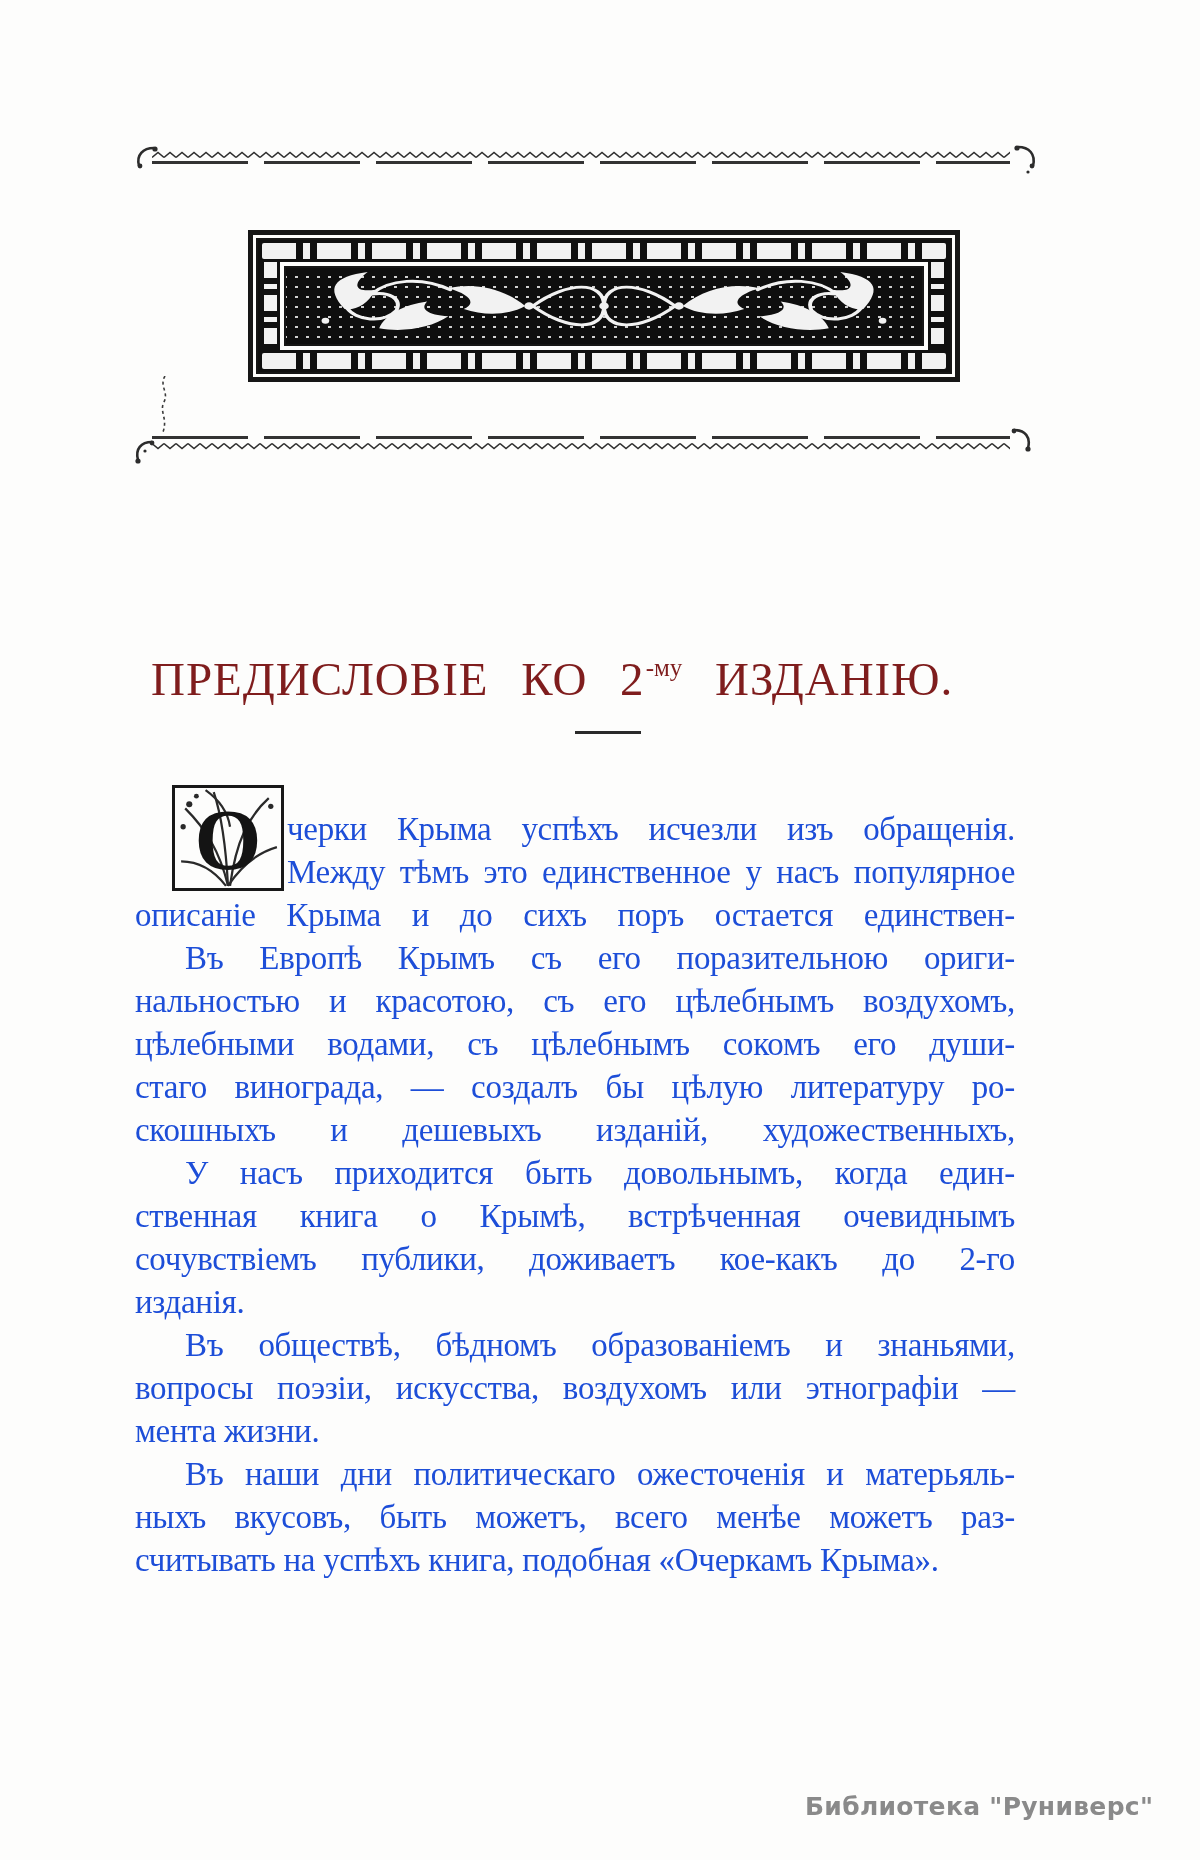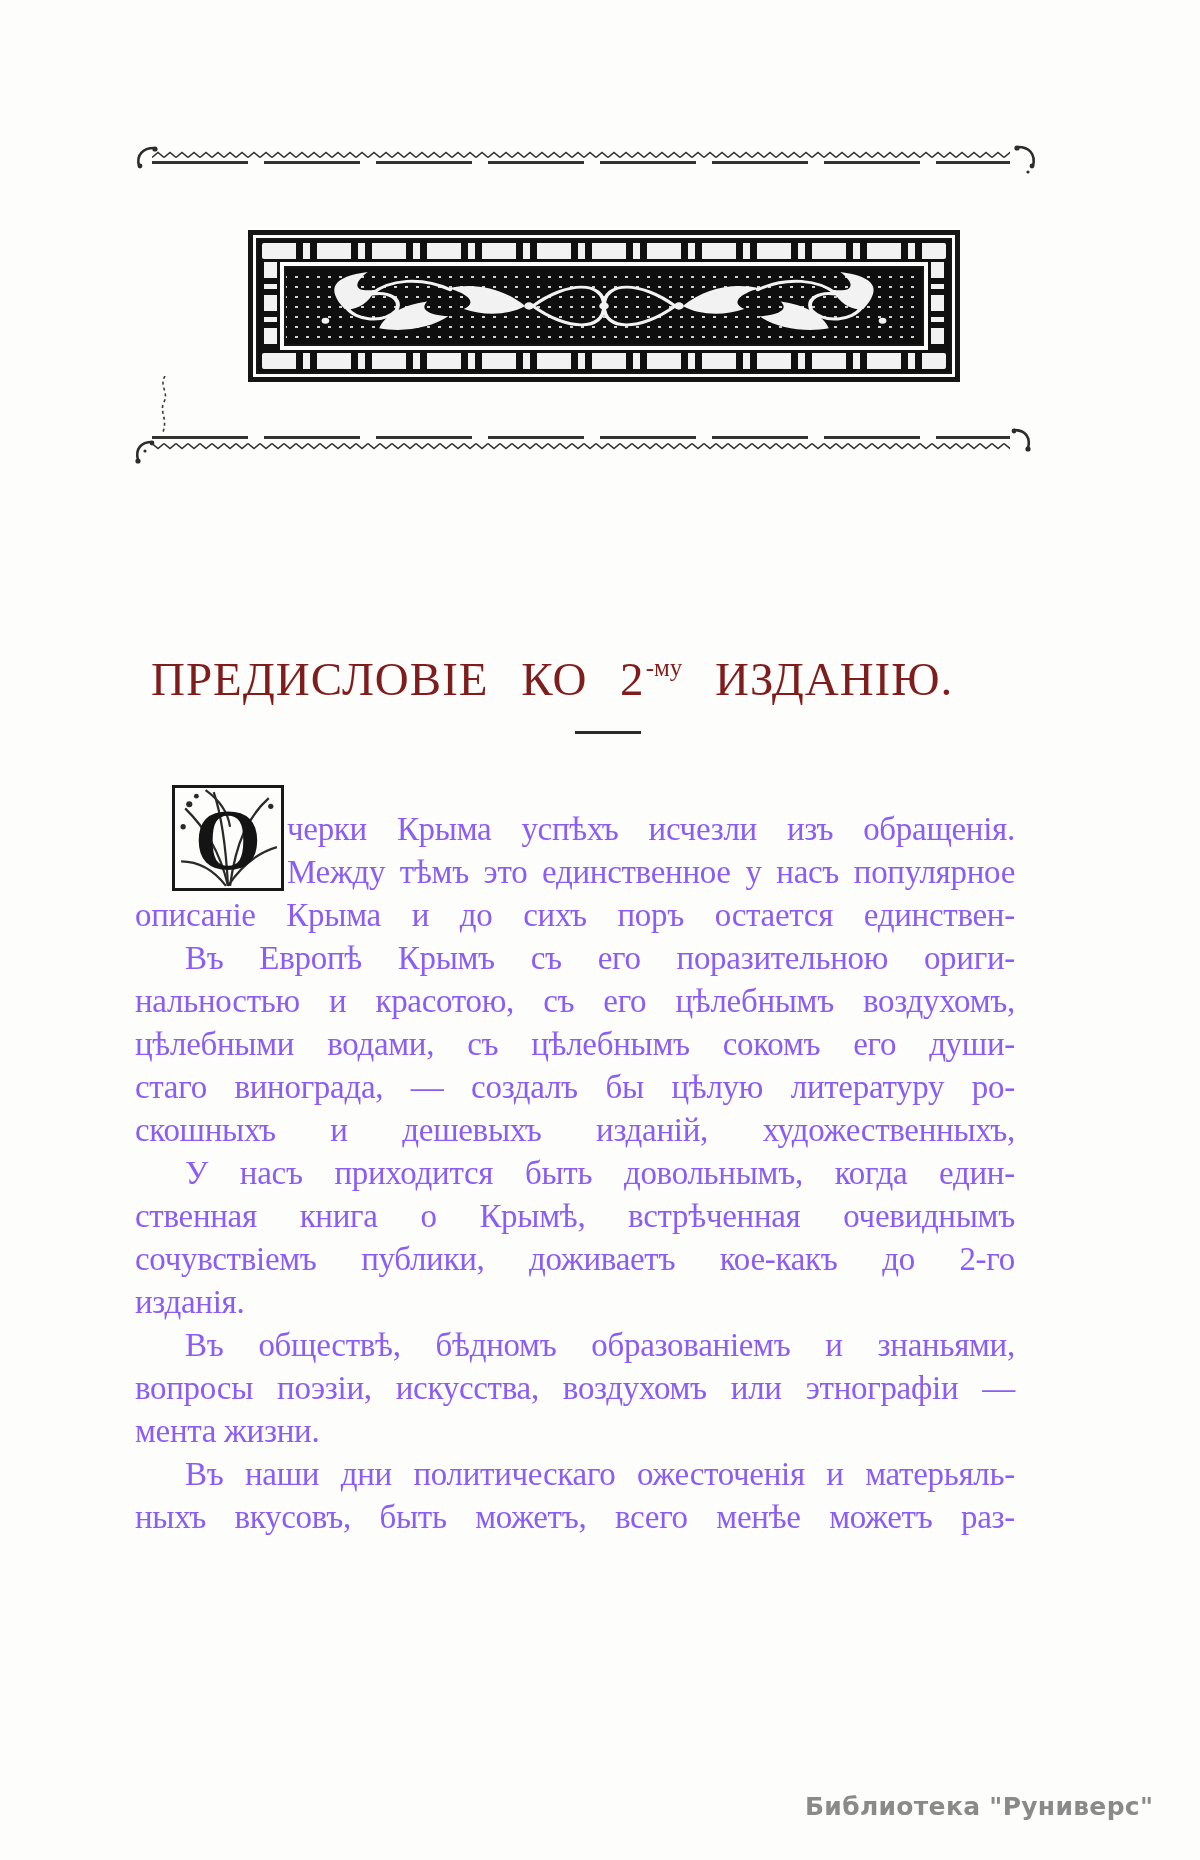--- a/index.html
+++ b/index.html
@@ -48,21 +48,21 @@
     border:3px solid #181818;background:#fdfdfc;
   }
   .dropcap svg{position:absolute;inset:0;}
   .dropcap .letter{
     position:absolute;inset:0;display:flex;align-items:center;justify-content:center;
     font-size:86px;font-weight:bold;line-height:1;padding-top:4px;color:#141414;
   }
   
   .body{position:absolute;left:135px;top:808px;width:880px;}
   .para{margin:0;}
-  .line{height:43px;line-height:43px;font-size:33px;letter-spacing:-0.3px;white-space:nowrap;color:#8b5cf6;}
+  .line{height:43px;line-height:43px;font-size:33px;letter-spacing:-0.3px;white-space:nowrap;color:#1d4ed8;}
   .line.j{display:flex;justify-content:space-between;align-items:baseline;}
   .line.drop{margin-left:152px;}
   .line.ind{padding-left:50px;}
   
   .watermark{
     position:absolute;left:805px;top:1792px;
     font-family:"DejaVu Sans","Liberation Sans",sans-serif;
     font-weight:bold;font-size:25px;color:#8a8a8a;letter-spacing:0.3px;
   }
 </style>
@@ -315,18 +315,19 @@
         <div class="line j">
           <span>ныхъ</span>
           <span>вкусовъ,</span>
           <span>быть</span>
           <span>можетъ,</span>
           <span>всего</span>
           <span>менѣе</span>
           <span>можетъ</span>
           <span>раз-</span>
         </div>
+        <div class="line">считывать на успѣхъ книга, подобная «Очеркамъ Крыма».</div>
       </div>
     </div>
 
   <div class="watermark">Библиотека "Руниверс"</div>
 
 </div>
 
 </body></html>

